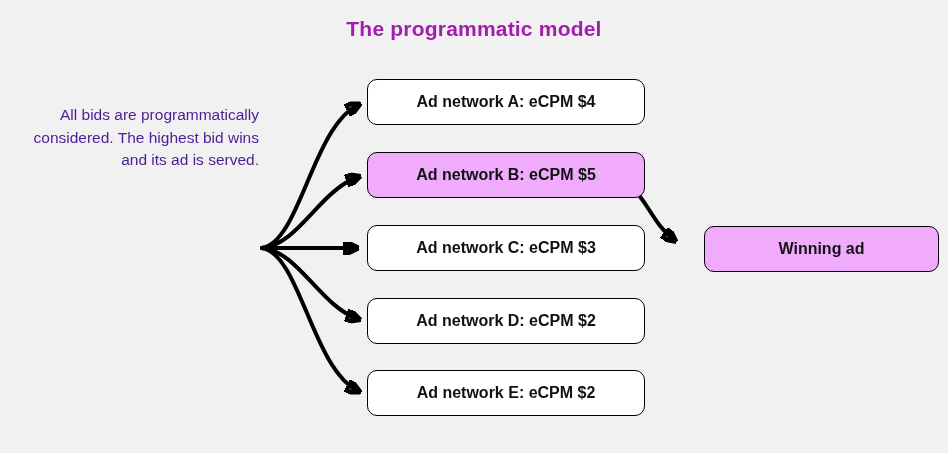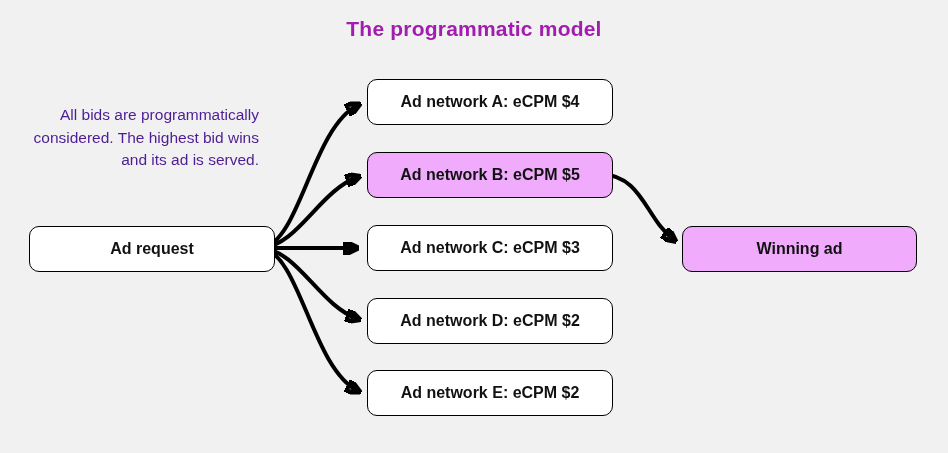--- a/index.html
+++ b/index.html
@@ -33,42 +33,42 @@
     width: 251px;
     text-align: right;
     font-size: 15.5px;
     line-height: 22.5px;
     color: #4c1d95;
     margin-top: 12px;
   }
 
   .node {
     position: absolute;
-    width: 246px;
+    width: 278px;
     height: 46px;
     background: #ffffff;
     border: 1.8px solid #000000;
     border-radius: 10px;
     display: flex;
     align-items: center;
     justify-content: center;
     font-size: 16px;
     font-weight: 700;
     color: #111111;
     white-space: nowrap;
   }
   .node.highlight { background: #f0abfc; }
 
   .node-ad-request { left: 29px;  top: 226px; }
   .node-net-a      { left: 367px; top: 79px;  }
   .node-net-b      { left: 367px; top: 152px; }
   .node-net-c      { left: 367px; top: 225px; text-align: right; }
   .node-net-d      { left: 367px; top: 298px; }
   .node-net-e      { left: 367px; top: 370px; }
-  .node-winning    { left: 682px; top: 226px; width: 235px; }
+  .node-winning    { left: 704px; top: 226px; width: 235px; }
 
   .arrows {
     position: absolute;
     inset: 0;
     pointer-events: none;
   }
   .arrows path {
     fill: none;
     stroke: #000000;
     stroke-width: 4;
@@ -91,23 +91,20 @@
       </marker>
     </defs>
     <path d="M 262 248 C 300 242, 312 128, 358 105" marker-end="url(#arrowhead)"></path>
     <path d="M 262 248 C 298 245, 320 190, 358 177" marker-end="url(#arrowhead)"></path>
     <path d="M 262 248 L 356 248" marker-end="url(#arrowhead)"></path>
     <path d="M 262 248 C 298 251, 320 306, 358 319" marker-end="url(#arrowhead)"></path>
     <path d="M 262 248 C 300 254, 312 368, 358 391" marker-end="url(#arrowhead)"></path>
     <path d="M 601 174 C 643 176, 645 218, 674 240" marker-end="url(#arrowhead)"></path>
   </svg>
 
-  <div class="node node-ad-request">
-    <span>Ad request</span>
-  </div>
 
   <div class="node node-net-a">
     <span>Ad network A: eCPM $4</span>
   </div>
 
   <div class="node node-net-b highlight">
     <span>Ad network B: eCPM $5</span>
   </div>
 
   <div class="node node-net-c">

